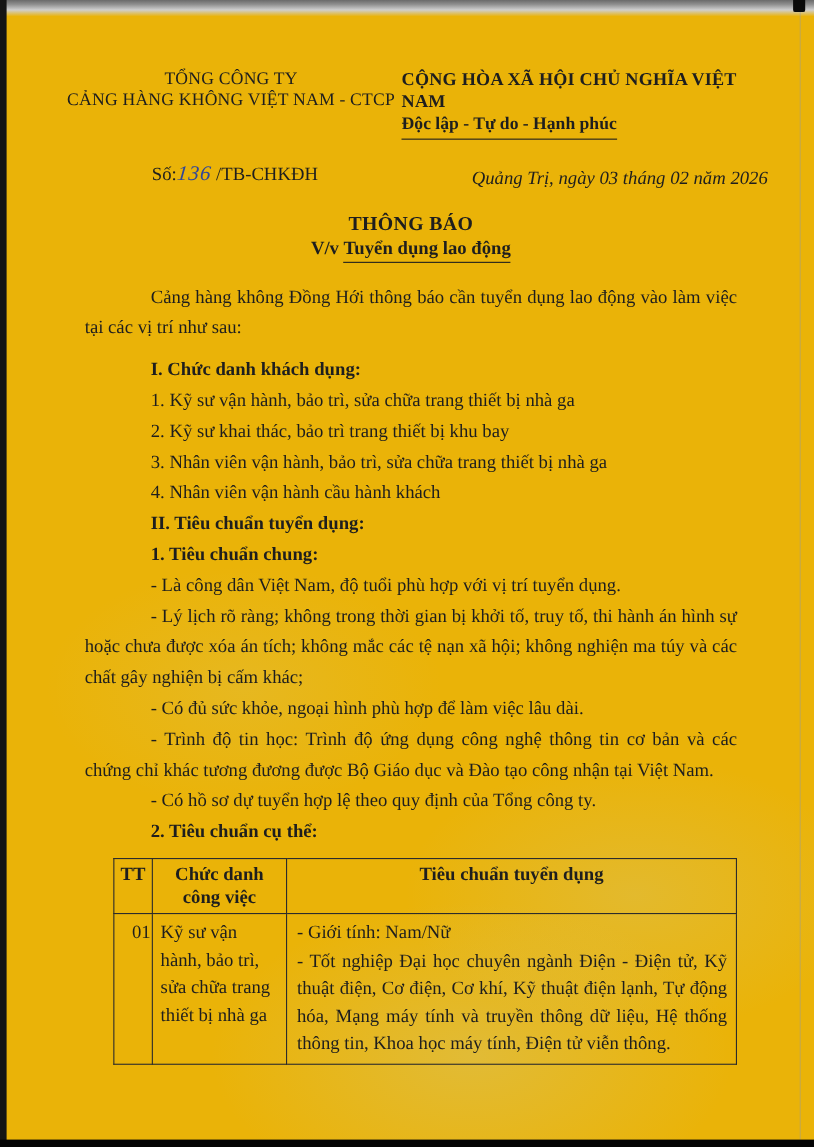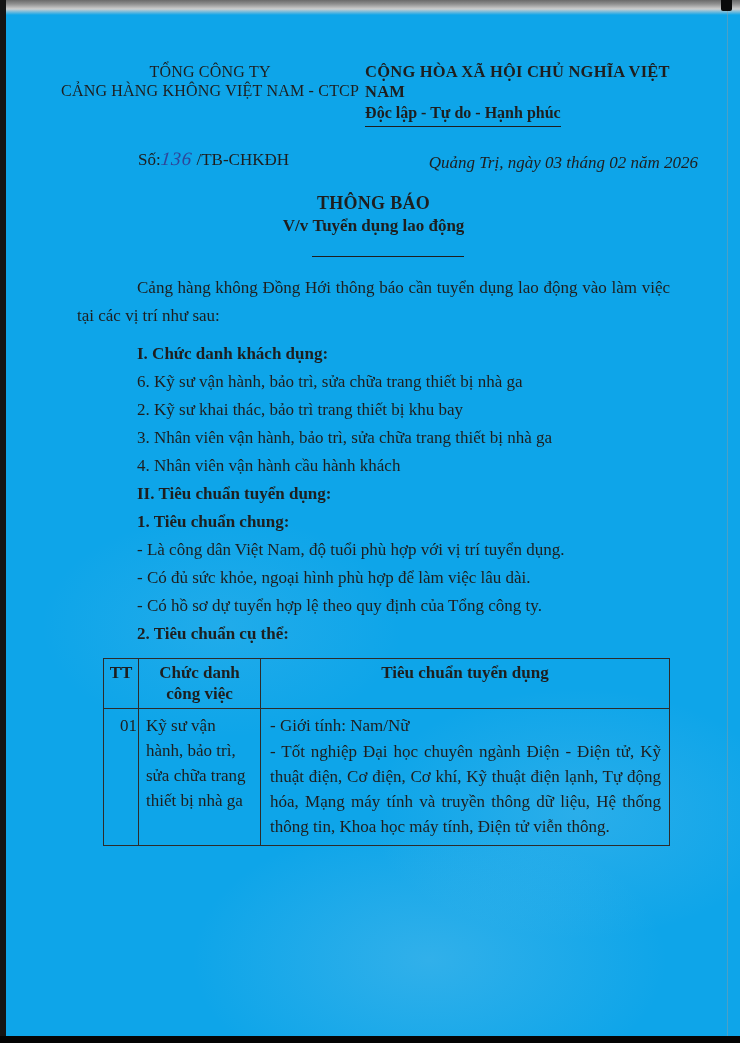--- a/index.html
+++ b/index.html
@@ -1,20 +1,20 @@
 <!DOCTYPE html>
 <html lang="vi"><head>
 <meta charset="utf-8">
 <style>
   html,body{margin:0;padding:0;background:#e9e9e9;}
   .page{
     position:relative;
     width:740px;height:1043px;
     margin:0 auto;
-    background:#0ea5e9;
+    background:#eab308;
     overflow:hidden;
     font-family:"Liberation Serif","DejaVu Serif",serif;
     color:#1e1e1e;
   }
   
   .page::before{
     content:"";position:absolute;inset:0;pointer-events:none;
     background:
       radial-gradient(ellipse 340px 200px at 58% 92%, rgba(190,220,238,0.20), transparent 70%),
       radial-gradient(ellipse 300px 180px at 78% 78%, rgba(190,220,238,0.16), transparent 70%),
@@ -40,21 +40,21 @@
   .national-block .n2{font-weight:bold;font-size:16px;margin-top:1px;}
 
   .ref-row{display:flex;align-items:baseline;margin-top:21px;}
   .ref-no{margin-left:61px;font-size:17px;}
   .ref-no .hand{color:#2f4699;font-style:italic;font-size:19px;display:inline-block;transform:skewX(-6deg);letter-spacing:1px;}
   .dateline{margin-left:auto;margin-right:-28px;font-style:italic;font-size:17px;position:relative;top:3px;}
 
   .title-block{text-align:center;margin-top:23px;}
   .title-main{font-weight:bold;font-size:18px;letter-spacing:.3px;}
   .title-sub{font-weight:bold;font-size:17px;margin-top:2px;}
-  .title-sub .u{display:inline-block;border-bottom:1.5px solid #1e1e1e;padding-bottom:20px;}
+  .title-sub .u{display:inline-block;border-bottom:1.5px solid #1e1e1e;padding-bottom:2px;}
 
   .body-text{margin-top:17px;font-size:17px;line-height:28px;}
   .body-text p{margin:0;text-align:justify;text-indent:60px;}
   .body-text p.after-gap{margin-bottom:10px;}
   .h-bold{font-weight:bold;}
 
   .criteria-table{border-collapse:collapse;margin:10px 0 0 26px;width:567px;font-size:17px;}
   .criteria-table th,.criteria-table td{border:1.4px solid #2c2c2c;vertical-align:top;}
   .criteria-table th{font-weight:bold;text-align:center;padding:3px 2px 4px 2px;line-height:21px;}
   .col-tt{width:30px;}
@@ -96,29 +96,31 @@
 
     <div class="title-block">
       <div class="title-main">THÔNG BÁO</div>
       <div class="title-sub"><span>V/v</span> <span class="u">Tuyển dụng lao động</span></div>
     </div>
 
     <div class="body-text">
       <p class="after-gap">Cảng hàng không Đồng Hới thông báo cần tuyển dụng lao động vào làm việc tại các vị trí như sau:</p>
 
       <p class="h-bold">I. Chức danh khách dụng:</p>
-      <p>6. Kỹ sư vận hành, bảo trì, sửa chữa trang thiết bị nhà ga</p>
+      <p>1. Kỹ sư vận hành, bảo trì, sửa chữa trang thiết bị nhà ga</p>
       <p>2. Kỹ sư khai thác, bảo trì trang thiết bị khu bay</p>
       <p>3. Nhân viên vận hành, bảo trì, sửa chữa trang thiết bị nhà ga</p>
       <p>4. Nhân viên vận hành cầu hành khách</p>
 
       <p class="h-bold">II. Tiêu chuẩn tuyển dụng:</p>
       <p class="h-bold">1. Tiêu chuẩn chung:</p>
       <p>- Là công dân Việt Nam, độ tuổi phù hợp với vị trí tuyển dụng.</p>
+      <p>- Lý lịch rõ ràng; không trong thời gian bị khởi tố, truy tố, thi hành án hình sự hoặc chưa được xóa án tích; không mắc các tệ nạn xã hội; không nghiện ma túy và các chất gây nghiện bị cấm khác;</p>
       <p>- Có đủ sức khỏe, ngoại hình phù hợp để làm việc lâu dài.</p>
+      <p>- Trình độ tin học: Trình độ ứng dụng công nghệ thông tin cơ bản và các chứng chỉ khác tương đương được Bộ Giáo dục và Đào tạo công nhận tại Việt Nam.</p>
       <p>- Có hồ sơ dự tuyển hợp lệ theo quy định của Tổng công ty.</p>
       <p class="h-bold">2. Tiêu chuẩn cụ thể:</p>
     </div>
 
     <table class="criteria-table">
       <thead>
         <tr>
           <th class="col-tt">TT</th>
           <th class="col-role">Chức danh công việc</th>
           <th>Tiêu chuẩn tuyển dụng</th>

